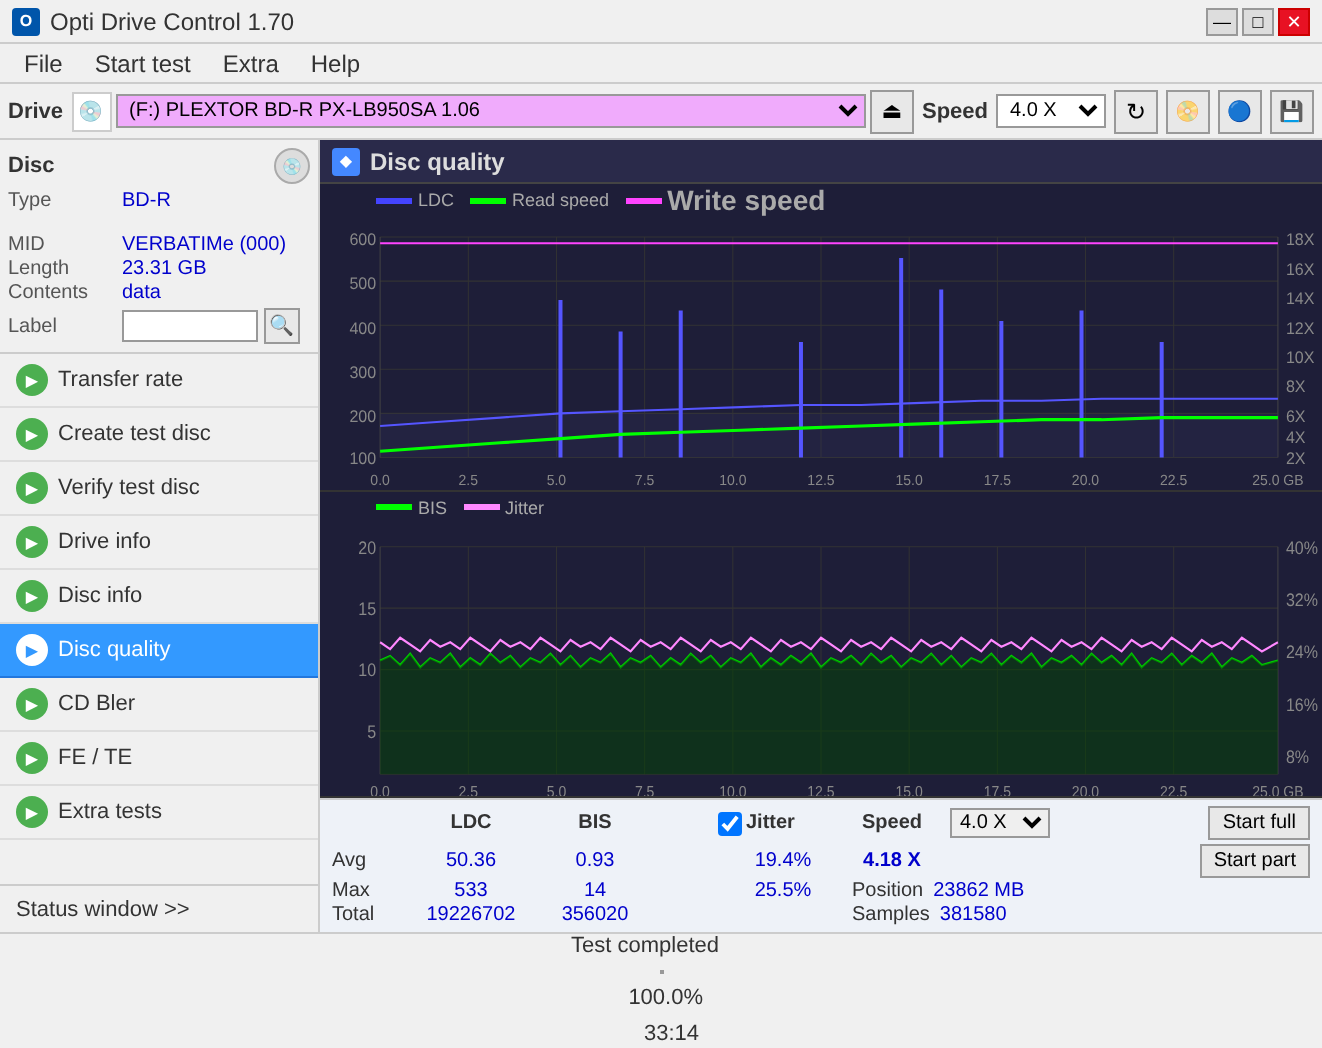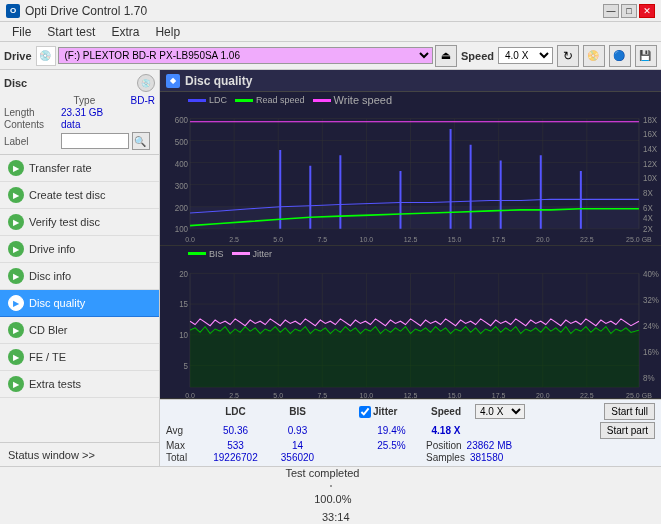--- a/index.html
+++ b/index.html
@@ -48,23 +48,27 @@
 
 <div style="display:flex; height:396px;">
 
   <div style="width:160px; min-width:160px; background:#f0f0f0; border-right:1px solid #ccc; display:flex; flex-direction:column;">
 
     <div style="padding:4px; border-bottom:1px solid #ccc;">
       <div style="display:flex; justify-content:space-between; align-items:center; margin-bottom:3px;">
         <span style="font-size:11px; font-weight:bold; color:#333;">Disc</span>
         <div style="width:18px; height:18px; background:#ddd; border:1px solid #aaa; border-radius:50%; display:flex; align-items:center; justify-content:center; font-size:8px;">💿</div>
       </div>
-      <div style="display:flex; gap:3px; margin-bottom:1px; align-items:center;justify-content:flex-end;">
+      <div style="display:flex; gap:3px; margin-bottom:11px; align-items:center;">
         <span style="color:#555; font-size:10px; width:54px;">Type</span>
         <span style="color:#0000cc; font-size:10px;">BD-R</span>
+      </div>
+      <div style="display:flex; gap:3px; margin-bottom:1px; align-items:center;">
+        <span style="color:#555; font-size:10px; width:54px;">MID</span>
+        <span style="color:#0000cc; font-size:10px;">VERBATIMe (000)</span>
       </div>
       <div style="display:flex; gap:3px; margin-bottom:1px; align-items:center;">
         <span style="color:#555; font-size:10px; width:54px;">Length</span>
         <span style="color:#0000cc; font-size:10px;">23.31 GB</span>
       </div>
       <div style="display:flex; gap:3px; margin-bottom:1px; align-items:center;">
         <span style="color:#555; font-size:10px; width:54px;">Contents</span>
         <span style="color:#0000cc; font-size:10px;">data</span>
       </div>
       <div style="display:flex; gap:3px; align-items:center; margin-top:2px;">
@@ -132,21 +136,21 @@
         <div style="display:flex; align-items:center; gap:3px;">
           <div style="width:18px; height:3px; background:#4444ff;"></div>
           <span style="font-size:9px; color:#aaa;">LDC</span>
         </div>
         <div style="display:flex; align-items:center; gap:3px;">
           <div style="width:18px; height:3px; background:#00ff00;"></div>
           <span style="font-size:9px; color:#aaa;">Read speed</span>
         </div>
         <div style="display:flex; align-items:center; gap:3px;">
           <div style="width:18px; height:3px; background:#ff44ff;"></div>
-          <span style="font-size:11px; color:#aaa;">Write speed</span>
+          <span style="font-size:14px; color:#aaa;font-weight:bold;">Write speed</span>
         </div>
       </div>
 
       <div style="flex:1; position:relative; min-height:0;">
         <svg width="100%" height="100%" viewBox="0 0 500 130" preserveAspectRatio="none" style="position:absolute; top:0; left:0;">
 
           <rect width="500" height="130" fill="#1e1e38"></rect>
 
           <line x1="30" y1="10" x2="478" y2="10" stroke="#333" stroke-width="0.5"></line>
           <line x1="30" y1="31" x2="478" y2="31" stroke="#333" stroke-width="0.5"></line>

